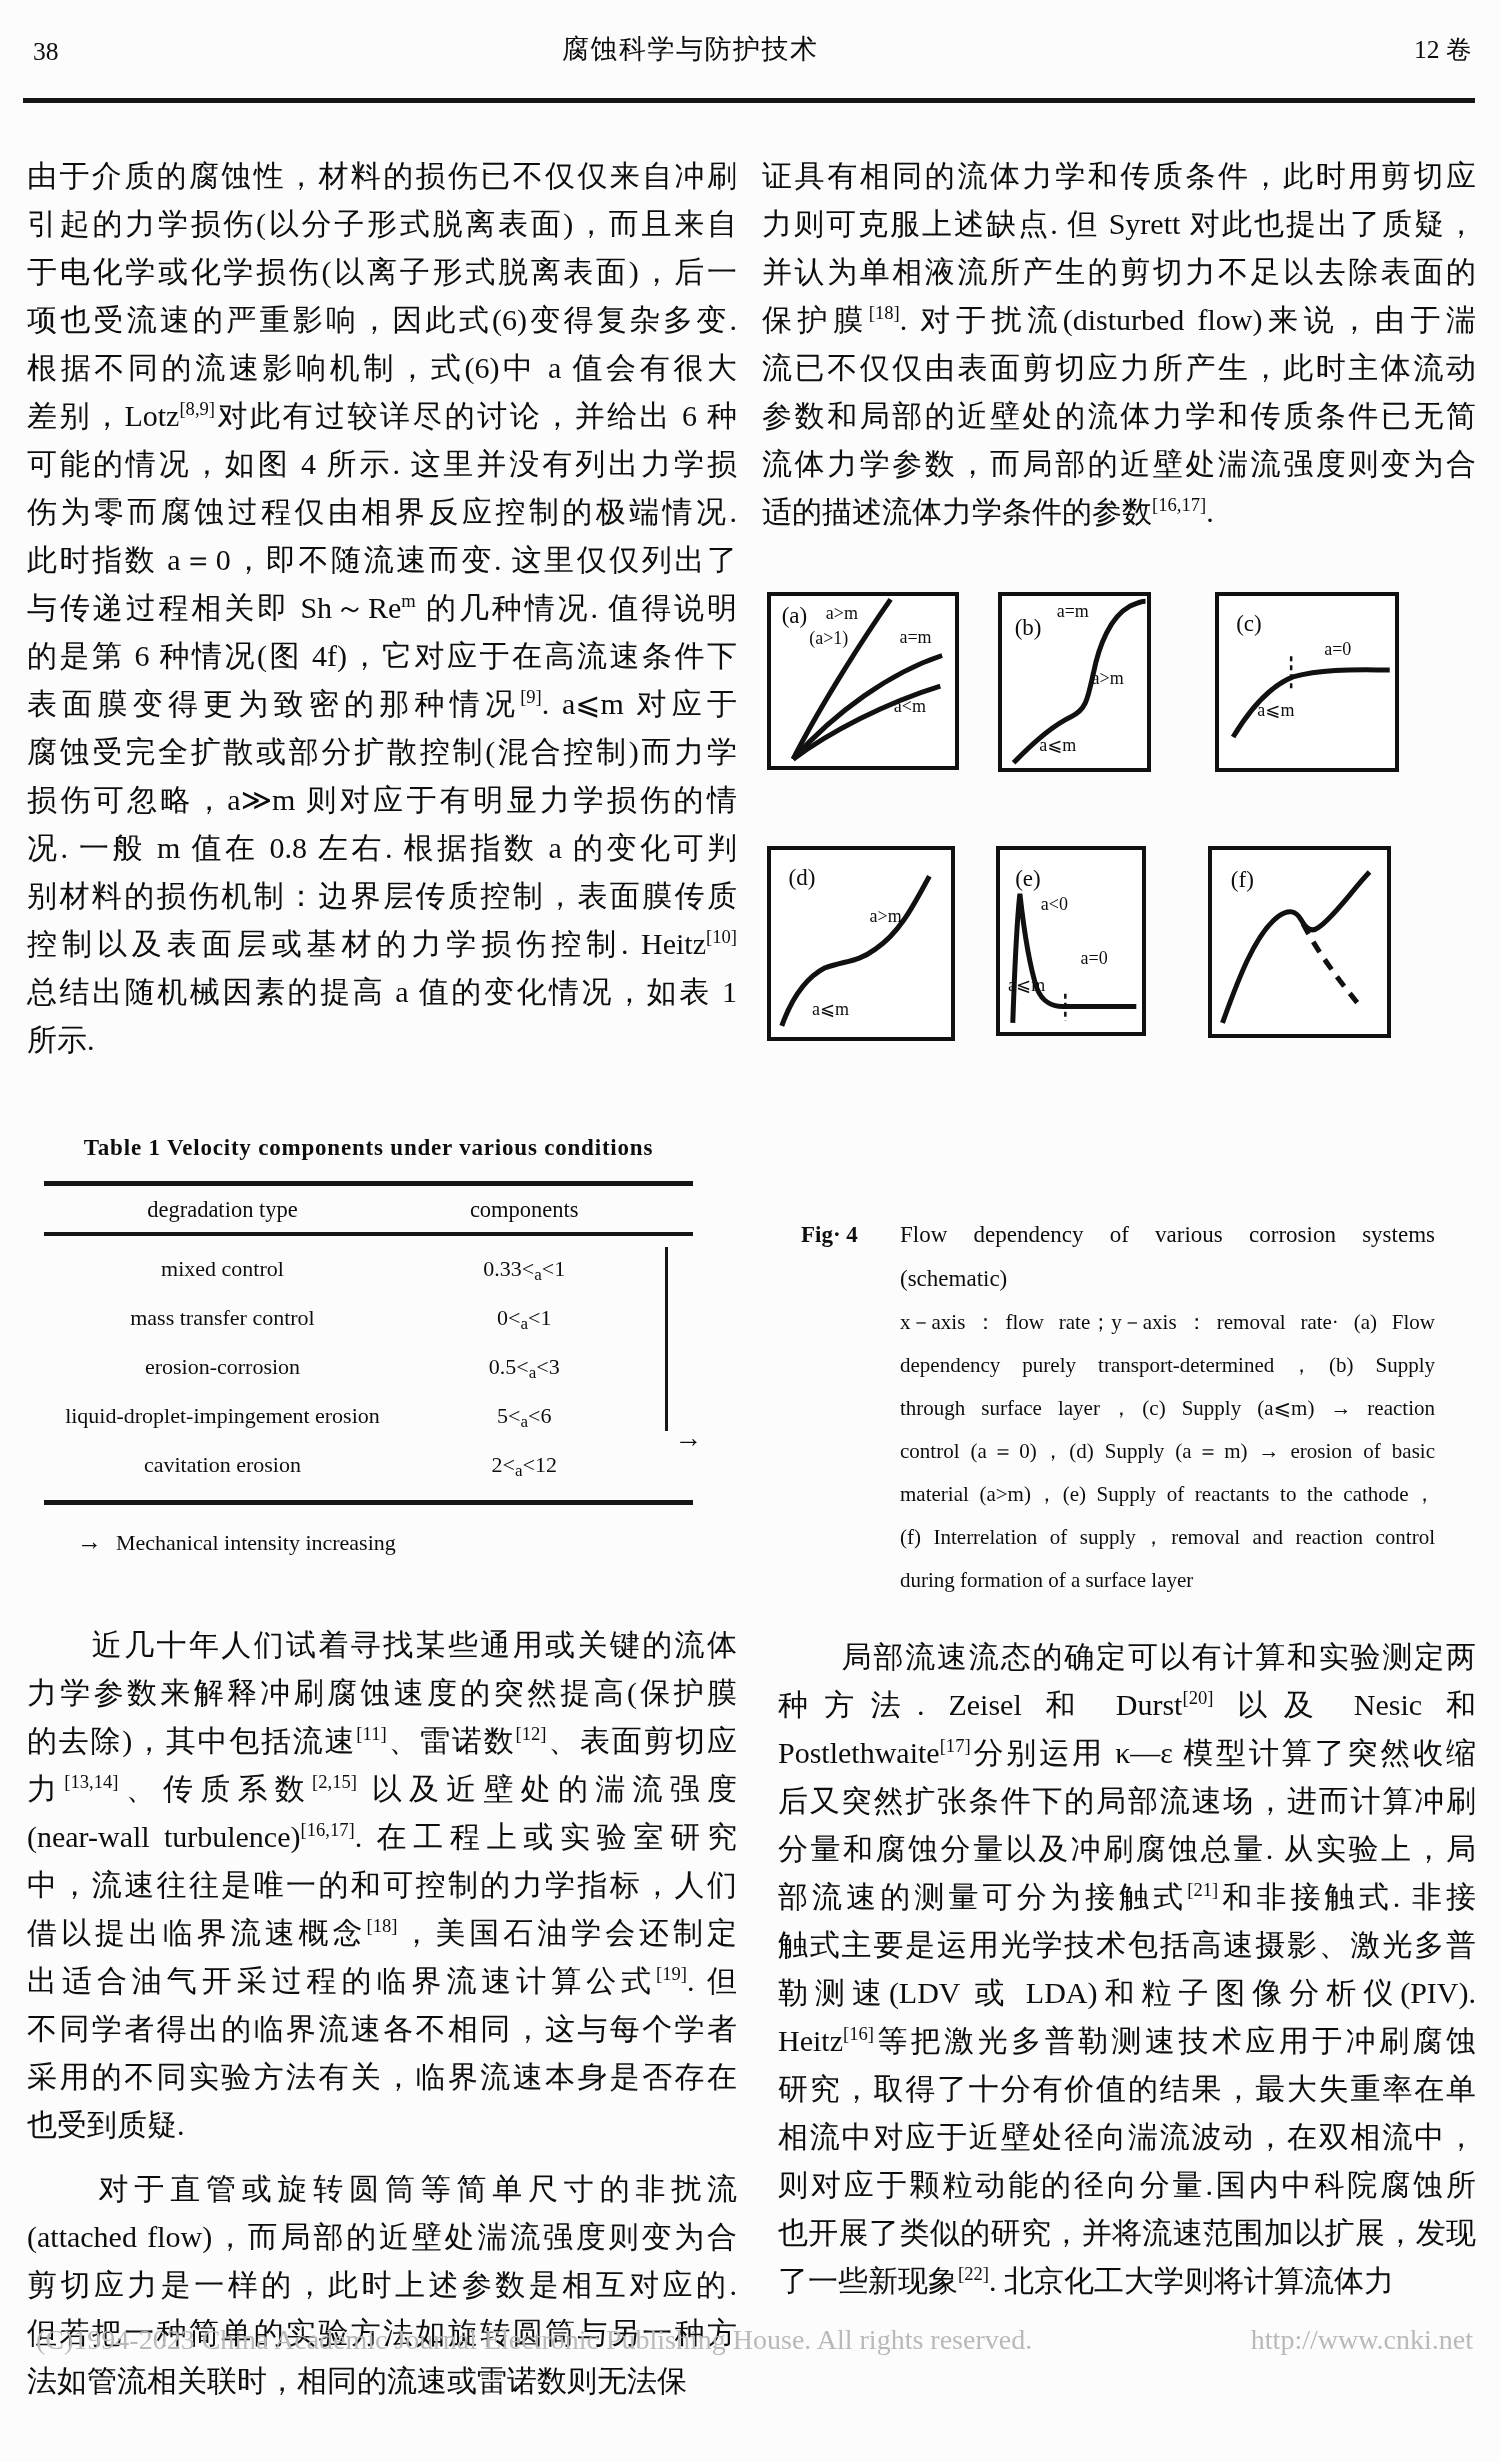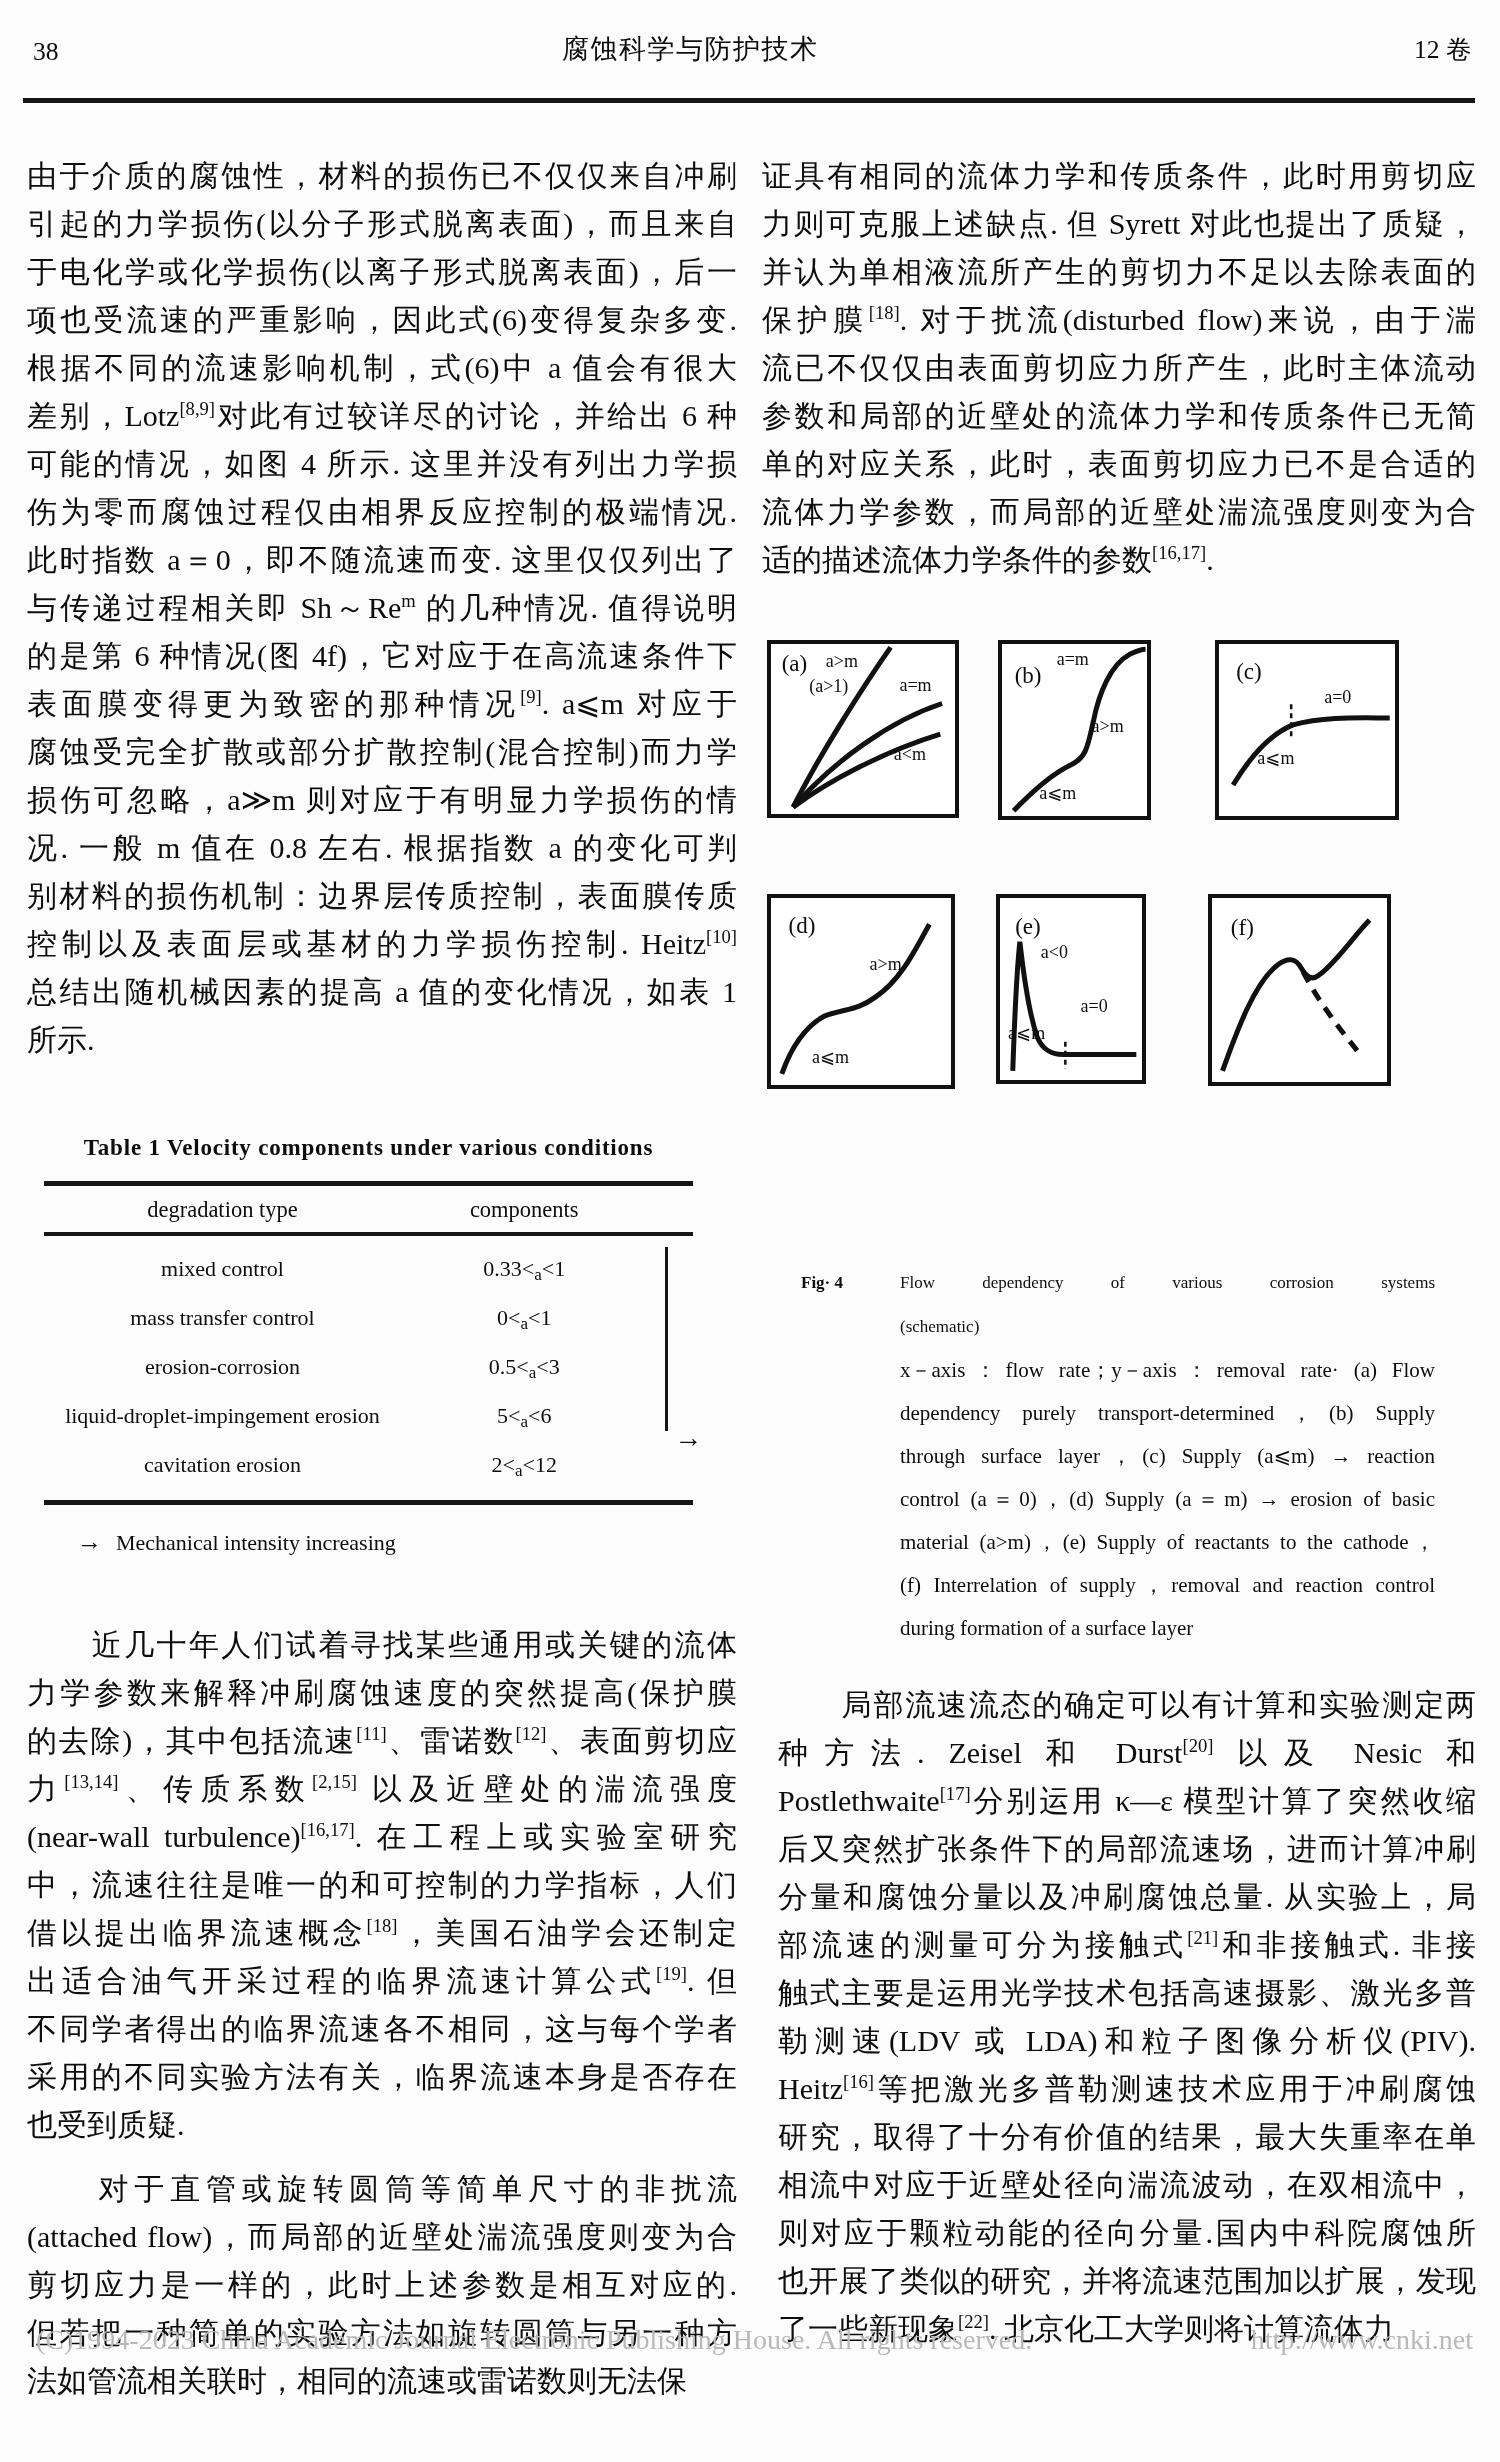--- a/index.html
+++ b/index.html
@@ -43,21 +43,21 @@
   .figrows{margin-top:56px;margin-left:4.6px;}
   .figrow{display:flex;align-items:flex-start;}
   .figrow2{margin-top:74px;}
   .panel{position:relative;border:4.6px solid #111;background:#fff;box-sizing:border-box;}
   .panel svg{display:block;width:100%;height:100%;}
   .plab{position:absolute;font-size:18px;white-space:nowrap;color:#0d0d0d;}
   .ptag{font-size:23px;}
 
   
   .figcap{margin-top:172px;padding-left:39px;display:grid;grid-template-columns:99px 535px;
-          font-size:17px;line-height:44px;}
+          font-size:23px;line-height:44px;}
   .figcap .flab{font-weight:bold;white-space:nowrap;}
   .capline{text-align:justify;text-align-last:justify;}
   .capline.last{text-align-last:left;}
   .fignotes{padding-left:138px;width:535px;font-size:21px;line-height:43px;}
   .fignotes .line{text-align:justify;text-align-last:justify;white-space:nowrap;}
   .fignotes .line:last-child{text-align-last:left;}
 
   .rp2{margin-top:31px;margin-left:16px;}
   .lp2{margin-top:65px;}
   .lp3{margin-top:16px;}
@@ -161,21 +161,20 @@
 </div>
 
 <div class="col col-right">
   <div class="para">
       <div class="line">证具有相同的流体力学和传质条件，此时用剪切应</div>
       <div class="line">力则可克服上述缺点. 但 Syrett 对此也提出了质疑，</div>
       <div class="line">并认为单相液流所产生的剪切力不足以去除表面的</div>
       <div class="line">保护膜<sup>[18]</sup>. 对于扰流(disturbed flow)来说，由于湍</div>
       <div class="line">流已不仅仅由表面剪切应力所产生，此时主体流动</div>
       <div class="line">参数和局部的近壁处的流体力学和传质条件已无简</div>
-      <div class="line">单的对应关系，此时，表面剪切应力已不是合适的</div>
       <div class="line">流体力学参数，而局部的近壁处湍流强度则变为合</div>
       <div class="line">适的描述流体力学条件的参数<sup>[16,17]</sup>.</div>
     </div>
 
   <div class="figrows">
     <div class="figrow">
       <div class="panel" style="width:192px;height:178px;">
         <svg viewBox="0 0 100 100" preserveAspectRatio="none">
           <path d="M12,96 C28,62 52,22 65,2" fill="none" stroke="#111" stroke-width="5" vector-effect="non-scaling-stroke"></path>
           <path d="M12,96 C35,68 65,45 93,35" fill="none" stroke="#111" stroke-width="5" vector-effect="non-scaling-stroke"></path>

